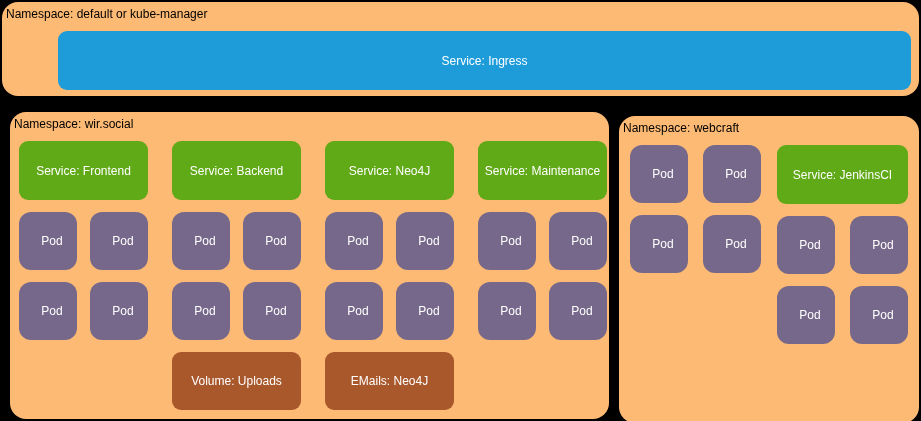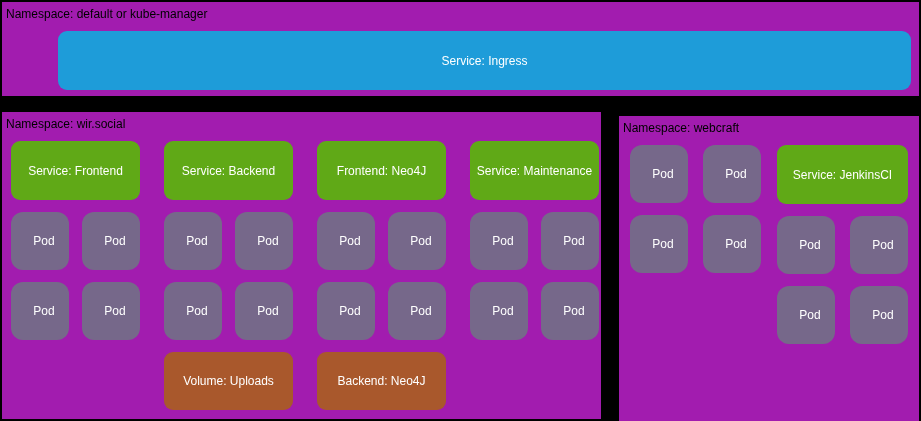--- a/index.html
+++ b/index.html
@@ -5,24 +5,25 @@
   html, body { margin: 0; padding: 0; }
   body {
     width: 921px; height: 421px;
     background: #000;
     position: relative;
     overflow: hidden;
     font-family: "Liberation Sans", sans-serif;
   }
   .panel {
     position: absolute;
-    background: #a21caf;
+    background: #fdba74;
+    border-radius: 16px;
   }
   #panel-top    { left: 2px;   top: 2px;   width: 917px; height: 94px; }
-  #panel-left   { left: 2px;   top: 112px; width: 599px; height: 307px; }
+  #panel-left   { left: 10px;   top: 112px; width: 599px; height: 307px; }
   #panel-right  { left: 619px; top: 116px; width: 300px; height: 307px; text-align: right; }
 
   .ns-label {
     position: absolute;
     left: 4px; top: 5px;
     font-size: 12px;
     color: #000;
     white-space: nowrap;
   }
 
@@ -112,30 +113,30 @@
           <div class="box pod">Pod</div>
           <div class="box pod">Pod</div>
         </div>
         <div class="pod-row">
           <div class="box pod">Pod</div>
           <div class="box pod">Pod</div>
         </div>
         <div class="box volume">Volume: Uploads</div>
       </div>
       <div class="group">
-        <div class="box service">Frontend: Neo4J</div>
+        <div class="box service">Service: Neo4J</div>
         <div class="pod-row">
           <div class="box pod">Pod</div>
           <div class="box pod">Pod</div>
         </div>
         <div class="pod-row">
           <div class="box pod">Pod</div>
           <div class="box pod">Pod</div>
         </div>
-        <div class="box volume">Backend: Neo4J</div>
+        <div class="box volume">EMails: Neo4J</div>
       </div>
       <div class="group">
         <div class="box service">Service: Maintenance</div>
         <div class="pod-row">
           <div class="box pod">Pod</div>
           <div class="box pod">Pod</div>
         </div>
         <div class="pod-row">
           <div class="box pod">Pod</div>
           <div class="box pod">Pod</div>

